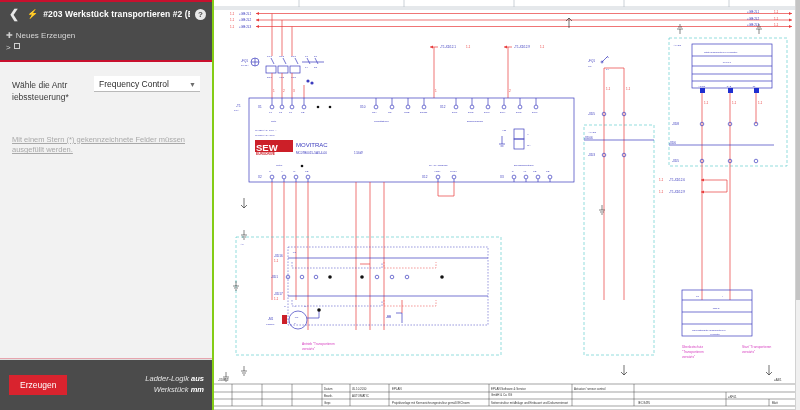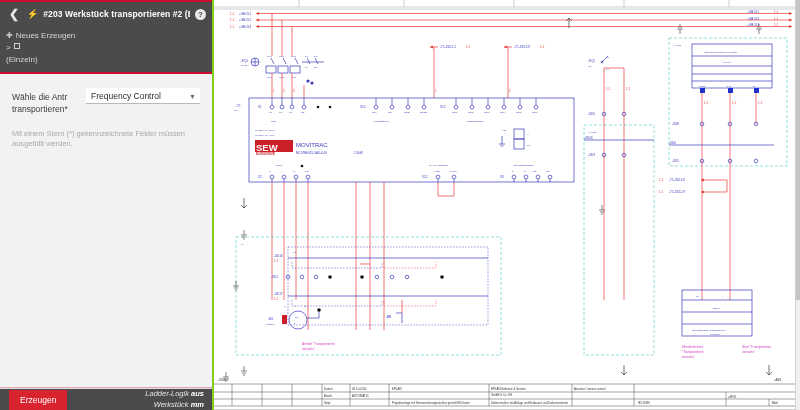--- a/index.html
+++ b/index.html
@@ -26,34 +26,34 @@
 
   .sb-breadcrumb { background:#4b4b4b; color:#d7d7d7; padding:4px 6px 6px 6px;
     font-size:8px; line-height:1.5; border-bottom:2px solid #c8102e; }
   .bc-row { display:flex; align-items:flex-start; gap:3px; white-space:nowrap; }
   .bc-plus { color:#cfcfcf; font-size:8px; }
   .bc-sq { display:inline-block; width:6px; height:6px; border:1px solid #cfcfcf;
     margin-right:2px; position:relative; top:1px; }
 
   .sb-form { flex:1; background:#f2f2f2; padding:14px 12px 0 12px;
     border-bottom:1px solid #e0e0e0; position:relative; }
-  .field-row { display:flex; align-items:flex-start; gap:12px; }
+  .field-row { display:flex; align-items:flex-start; gap:20px; }
   .field-label { font-size:8.5px; color:#3a3a3a; width:62px; line-height:1.45;
     padding-top:3px; }
   .field-ctrl { flex:1; position:relative;text-align:right; }
   .sel { width:100%; height:16px; background:#fff; border:0;
     border-bottom:1px solid #b9b9b9; font-size:8.5px; color:#2d2d2d;
     display:flex; align-items:center; padding:0 14px 0 5px; cursor:pointer; }
   .sel-caret { position:absolute; right:4px; top:5px; font-size:7px;
     color:#6d6d6d; }
-  .hint { font-size:7.5px; color:#a9a9a9; margin-top:13px; line-height:1.4; }
+  .hint { font-size:7.5px; color:#a9a9a9; margin-top:31px; line-height:1.4;text-decoration:underline; }
   .hr-red { position:absolute; left:0; right:0; bottom:0; height:1px;
     background:#e6a5ae; }
 
-  .sb-bottom { background:#4b4b4b; height:21px; display:flex;
+  .sb-bottom { background:#4b4b4b; height:50px; display:flex;
     align-items:center; justify-content:space-between; padding:0 8px 0 9px; }
   .gen-btn { background:#d9232e; color:#fff; font-size:8.5px; border:0;
     padding:5px 11px; cursor:pointer; font-family:inherit; }
   .status { color:#e4e4e4; font-size:7.5px; text-align:right; line-height:1.45;font-style:italic; }
   .status b { color:#fff; }
 
   
   #canvas-wrap { position:relative; flex:1; height:410px; background:#fff;
     border-left:2px solid #84cc16; overflow:hidden; }
   #canvas { position:absolute; inset:0; }
@@ -80,30 +80,27 @@
 
     <div class="sb-breadcrumb">
       <div class="bc-row">
         <span class="bc-plus">✚</span>
         <span>Neues Erzeugen</span>
       </div>
       <div class="bc-row">
         <span>&gt;</span>
         <span class="bc-sq"></span>
       </div>
-      <div class="bc-row">
-        <span>(Einzeln)</span>
-      </div>
     </div>
 
     <div class="sb-form">
       <div class="field-row">
         <div class="field-label">
           <span>Wähle die Antr</span><br>
-          <span>transportieren*</span>
+          <span>iebssteuerung*</span>
         </div>
         <div class="field-ctrl">
           <div class="sel">Frequency Control</div>
           <span class="sel-caret">▼</span>
         </div>
       </div>
       <div class="hint">Mit einem Stern (*) gekennzeichnete Felder müssen ausgefüllt werden.</div>
       <div class="hr-red"></div>
     </div>
 

